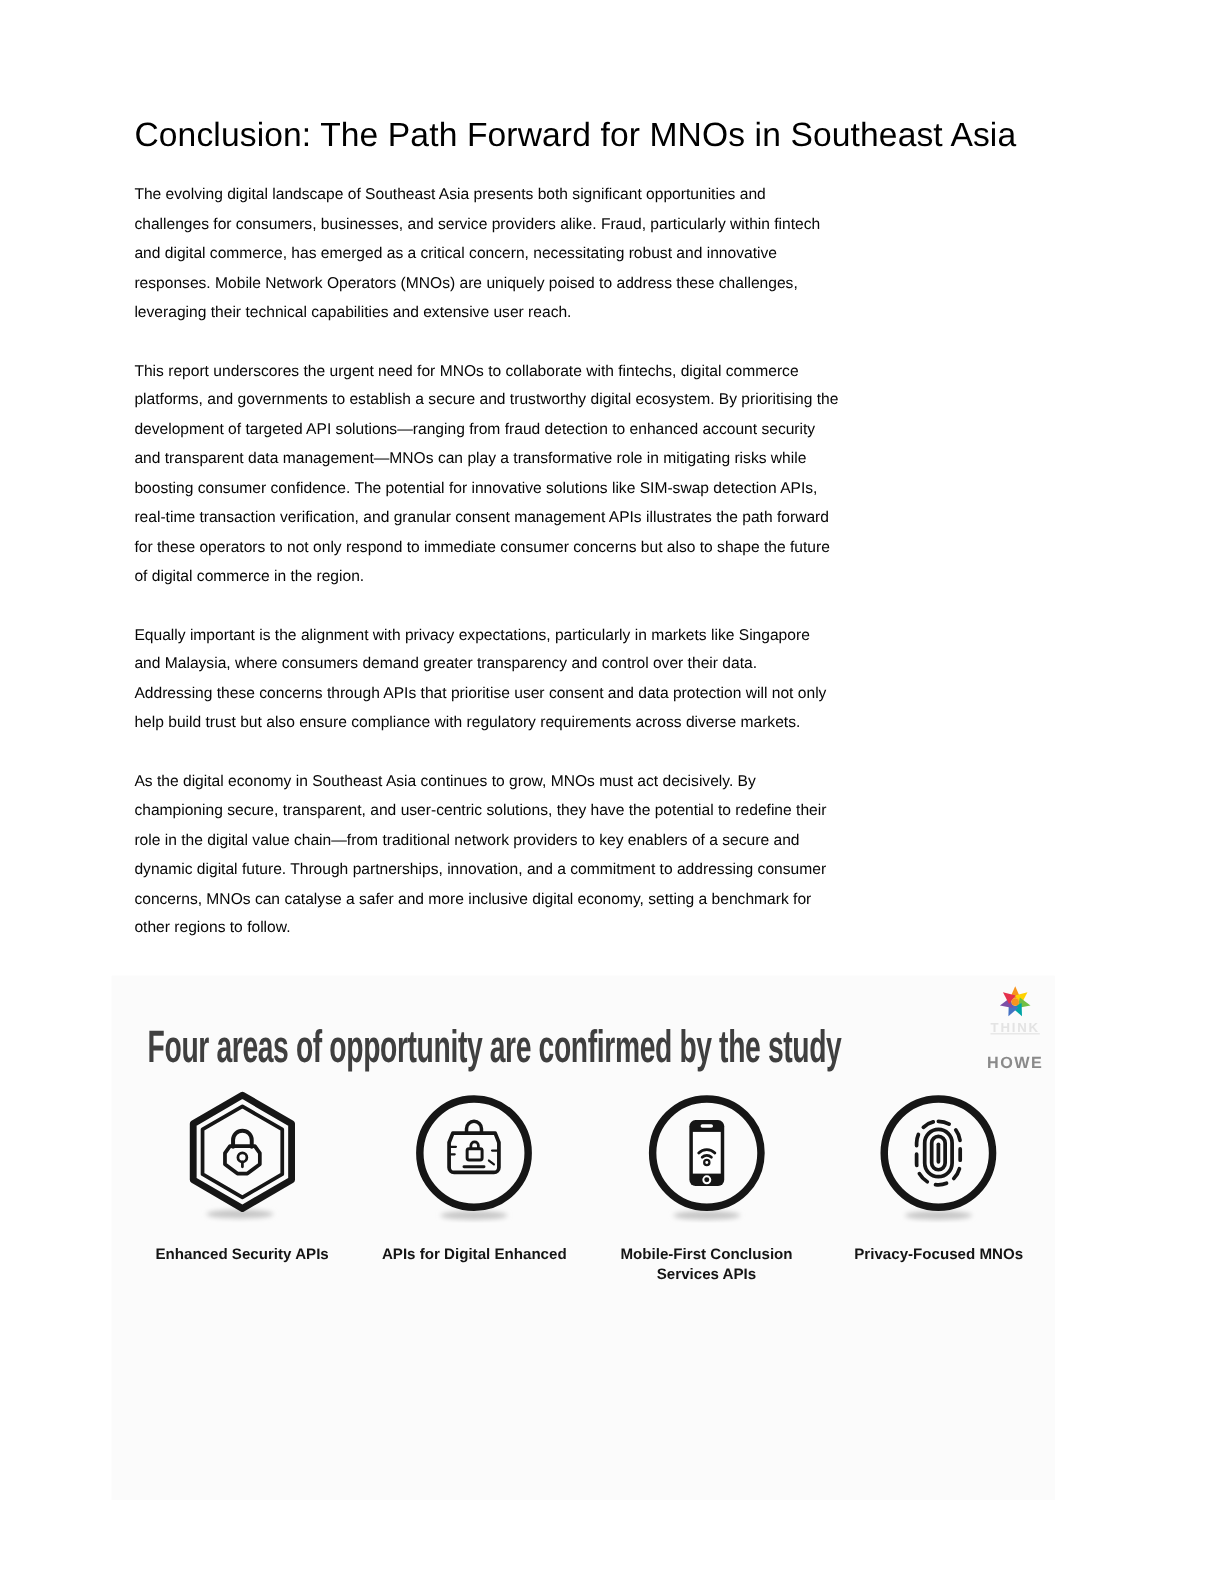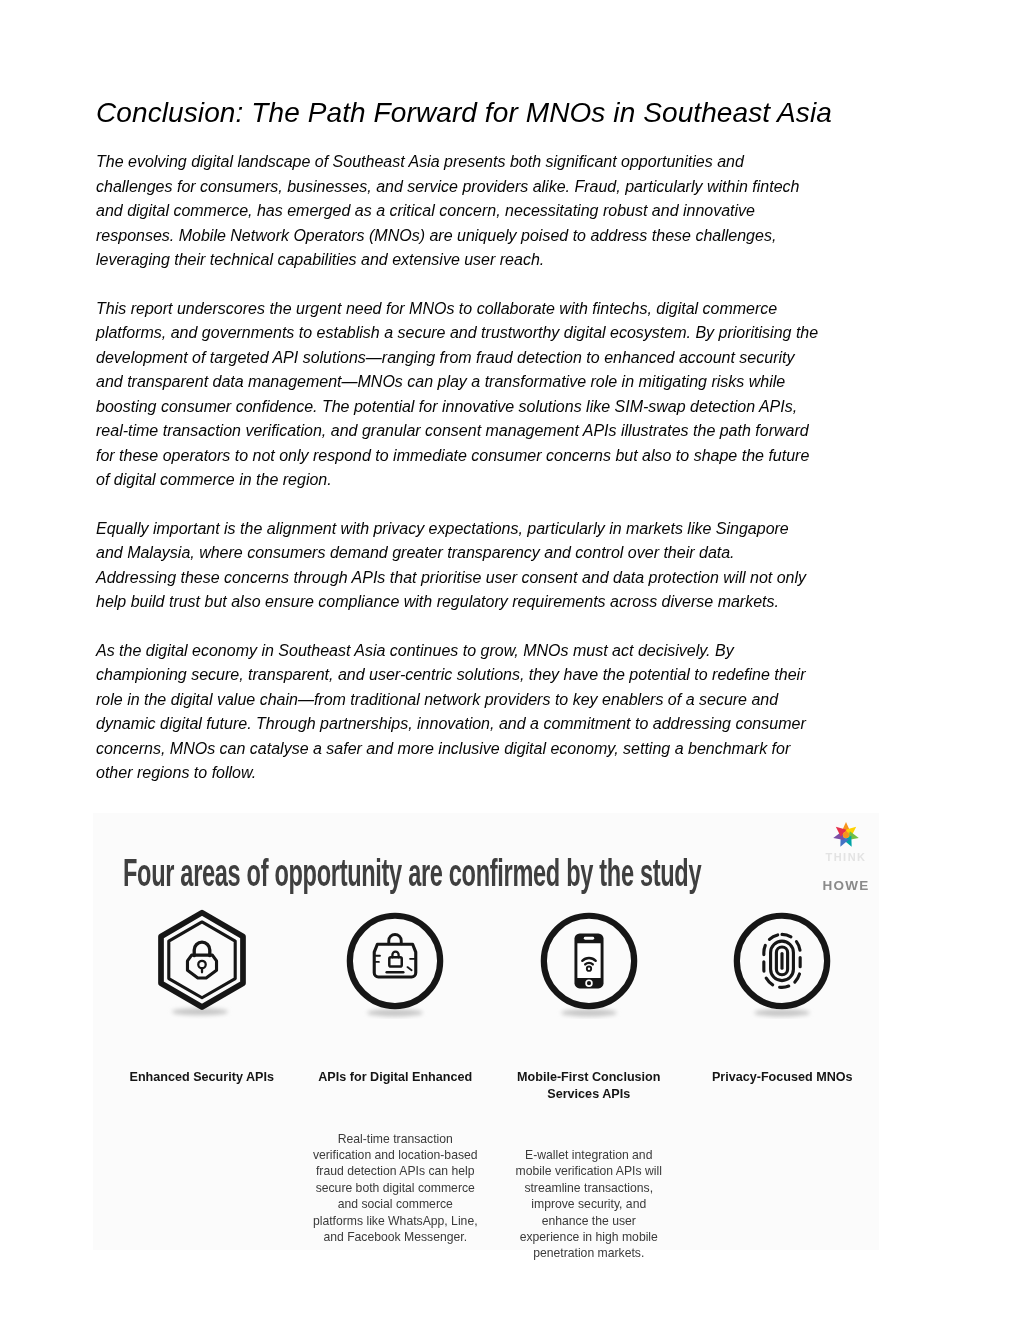--- a/index.html
+++ b/index.html
@@ -1,31 +1,31 @@
 <!DOCTYPE html>
 <html><head>
 <meta charset="utf-8">
 <style>
   html,body{margin:0;padding:0;background:#ffffff;}
   .page{position:relative;width:1020px;height:1320px;background:#ffffff;overflow:hidden;
         font-family:"Liberation Sans",sans-serif;}
   
-  .doc{position:absolute;left:96px;top:97px;width:864px;color:#060606;font-style:italic;}
+  .doc{position:absolute;left:112px;top:97px;width:864px;color:#060606;}
   .doc-title{font-size:28px;font-weight:400;margin:0 0 21px 0;color:#000;letter-spacing:.1px;}
-  .doc-par{font-size:16px;line-height:24.5px;margin:0 0 24px 0;white-space:pre-line;}
+  .doc-par{font-size:13px;line-height:24.5px;margin:0 0 24px 0;white-space:pre-line;}
   
   .infographic{position:absolute;left:93px;top:813px;width:786px;height:437px;background:#fbfbfb;}
   .ig-title{position:absolute;left:30px;top:39px;font-size:38px;font-weight:700;color:#3f3f3f;
             transform:scaleX(.62);transform-origin:left top;white-space:nowrap;letter-spacing:-.5px;}
   .logo{position:absolute;left:720px;top:8px;width:66px;text-align:center;line-height:1;}
   .logo svg{display:block;margin:0 auto;}
-  .logo-think{font-size:11px;font-weight:700;letter-spacing:1.5px;color:#e3e3e3;margin-top:3px;}
+  .logo-think{font-size:11px;font-weight:700;letter-spacing:1.5px;color:#e3e3e3;margin-top:3px;text-decoration:underline;}
   .logo-howe{font-size:13.5px;font-weight:700;letter-spacing:1.2px;color:#8a8a8a;margin-top:16px;}
   .columns{position:absolute;left:12px;top:96px;width:774px;display:flex;}
-  .col{width:193.5px;display:flex;flex-direction:column;align-items:center;text-align:center;gap:32px;}
+  .col{width:193.5px;display:flex;flex-direction:column;align-items:center;text-align:center;}
   .icon-wrap{width:104px;height:110px;}
   .icon-wrap svg{width:104px;height:110px;display:block;}
   .col-heading{margin-top:18px;font-size:12.6px;font-weight:700;line-height:16.5px;color:#141414;
                white-space:pre-line;max-width:178px;}
   .col-body{margin-top:13px;font-size:12.2px;line-height:16.4px;color:#3a3a3a;
             white-space:pre-line;max-width:192px;}
   .ic{stroke:#161616;fill:none;stroke-linecap:round;stroke-linejoin:round;}
 </style>
 </head>
 <body>
@@ -115,27 +115,20 @@
             <path class="ic" d="M44,33.5 v-3 a6,6 0 0 1 12,0 v3" stroke-width="2.8"></path>
             <path class="ic" d="M33,34 H67 L70,41.5 V61.5 a4,4 0 0 1 -4,4 H34 a4,4 0 0 1 -4,-4 V41.5 Z" stroke-width="3"></path>
             <path class="ic" d="M47.5,46.5 v-2.5 a3,3 0 0 1 6,0 v2.5" stroke-width="2.2"></path>
             <rect class="ic" x="44.5" y="46.5" width="12" height="9" rx="1.5" stroke-width="2.4"></rect>
             <path class="ic" d="M42,61 H58" stroke-width="2.4"></path>
             <path class="ic" d="M31.5,45 h4 M31.5,51 h3" stroke-width="1.8"></path>
             <path class="ic" d="M64.5,48 h4 M62,56 l4,3" stroke-width="1.8"></path>
           </svg>
         </div>
         <div class="col-heading">APIs for Digital Enhanced</div>
-        <div class="col-body">Real-time transaction
-verification and location-based
-fraud detection APIs can help
-secure both digital commerce
-and social commerce
-platforms like WhatsApp, Line,
-and Facebook Messenger.</div>
       </div>
 
       <div class="col">
         <div class="icon-wrap">
           <svg viewBox="0 0 100 106">
             <defs>
                 <filter id="b3" x="-50%" y="-50%" width="200%" height="200%">
                   <feGaussianBlur stdDeviation="2"></feGaussianBlur>
                 </filter>
               </defs>
@@ -145,27 +138,20 @@
             <rect x="38.8" y="33" width="22.4" height="33.5" fill="#ffffff"></rect>
             <rect x="45" y="26.8" width="10" height="2.8" rx="1.4" fill="#ffffff"></rect>
             <circle cx="50" cy="71.5" r="2.8" fill="none" stroke="#ffffff" stroke-width="1.6"></circle>
             <path class="ic" d="M43.5,50 a9,9 0 0 1 13,0" stroke-width="2.2"></path>
             <path class="ic" d="M46.3,53.4 a5.2,5.2 0 0 1 7.4,0" stroke-width="2.2"></path>
             <circle class="ic" cx="50" cy="57.5" r="2.1" stroke-width="1.8"></circle>
           </svg>
         </div>
         <div class="col-heading">Mobile-First Conclusion
 Services APIs</div>
-        <div class="col-body">E-wallet integration and
-mobile verification APIs will
-streamline transactions,
-improve security, and
-enhance the user
-experience in high mobile
-penetration markets.</div>
       </div>
 
       <div class="col">
         <div class="icon-wrap">
           <svg viewBox="0 0 100 106">
             <defs>
                 <filter id="b4" x="-50%" y="-50%" width="200%" height="200%">
                   <feGaussianBlur stdDeviation="2"></feGaussianBlur>
                 </filter>
               </defs>

